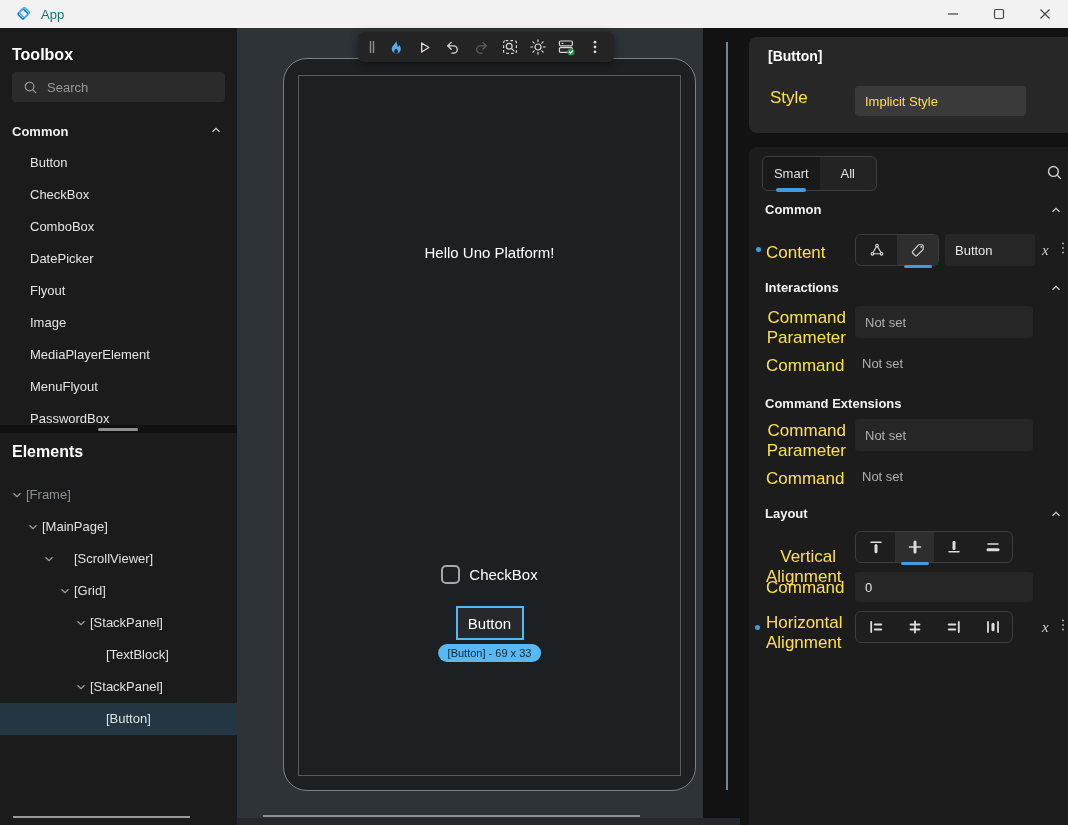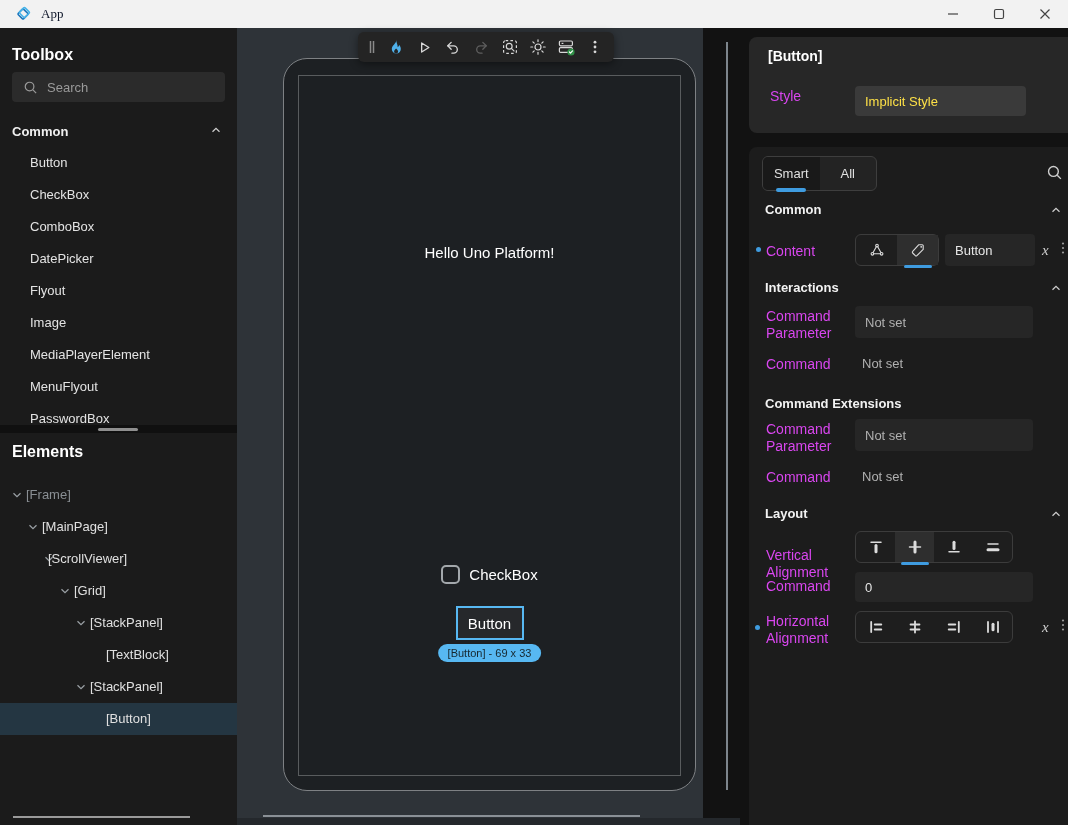--- a/index.html
+++ b/index.html
@@ -3,21 +3,21 @@
 <meta charset="utf-8">
 <style>
   * { margin:0; padding:0; box-sizing:border-box; }
   html,body { width:1068px; height:825px; }
   body { font-family:"Liberation Sans", sans-serif; background:#121212; overflow:hidden; }
   .root { position:relative; width:1068px; height:825px; overflow:hidden; }
 
   
   .titlebar { position:absolute; left:0; top:0; width:1068px; height:28px; background:#f2f2f2; display:flex; align-items:center; }
   .titlebar .logo { margin-left:14px; width:18px; height:18px; display:inline-flex; }
-  .titlebar .title { margin-left:9px; font-size:13px; color:#0f172a;font-family:Liberation Serif, serif; }
+  .titlebar .title { margin-left:9px; font-size:13px; color:#0f766e; }
   .wincontrols { position:absolute; right:0; top:0; height:28px; display:flex; }
   .winbtn { width:46px; height:28px; display:flex; align-items:center; justify-content:center; color:#444; cursor:default; }
 
   
   .left { position:absolute; left:0; top:28px; width:257px; height:797px; background:#1b1b1b; }
   .panel-title { position:absolute; left:12px; font-size:16px; font-weight:bold; color:#fff; }
   .searchbox { position:absolute; left:12px; top:44px; width:213px; height:30px; background:#2b2b2b; border-radius:4px; display:flex; align-items:center; padding-left:11px; }
   .searchbox svg { flex:0 0 auto; }
   .searchbox input { background:transparent; border:none; outline:none; color:#e0e0e0; font-size:13px; margin-left:9px; width:160px; font-family:"Liberation Sans",sans-serif; }
   .searchbox input::placeholder { color:#9a9a9a; }
@@ -53,21 +53,21 @@
   .vscroll { position:absolute; left:489px; top:14px; width:2px; height:748px; background:#7d858c; }
   .cv-hscroll { position:absolute; left:26px; top:787px; width:377px; height:2px; background:#8a9096; }
   .bottomband { position:absolute; left:0; top:790px; width:503px; height:7px; background:#24282c; }
 
   
   .right { position:absolute; left:740px; top:28px; width:328px; height:797px; background:#121212; }
   .card { position:absolute; left:9px; width:319px; background:#1c1c1c; }
   .card.head { top:9px; height:96px; background:#272727; border-radius:8px 0 0 8px; }
   .card.props { top:119px; height:678px; border-radius:8px 0 0 0; }
   .ptitle { position:absolute; left:19px; top:11px; font-size:14px; font-weight:bold; color:#fff; }
-  .plabel { position:absolute; font-size:14px; color:#d946ef; line-height:1.2; }
+  .plabel { position:absolute; font-size:17px; color:#fde047; line-height:1.2;text-align:right; }
   .pinput { position:absolute; background:#262626; border:none; outline:none; border-radius:4px; color:#e6e6e6; font-size:13px; padding-left:10px; font-family:"Liberation Sans",sans-serif; }
   .pinput.light { background:#3a3a3a; color:#fde047; }
   .pinput.dim { color:#b0b0b0; }
   .tabs { position:absolute; left:13px; top:9px; width:115px; height:35px; border:1px solid #3e3e3e; border-radius:6px; background:#232323; display:flex; overflow:visible; }
   .tab { width:57px; height:33px; display:flex; align-items:center; justify-content:center; font-size:13px; color:#e0e0e0; cursor:default; position:relative; }
   .tab.active { background:#191919; border-radius:5px 0 0 5px; }
   .tab.active .underline { position:absolute; bottom:-2px; left:13px; width:30px; height:4px; border-radius:2px; background:#3f9ce0; }
   .iconbtn { position:absolute; color:#cfcfcf; cursor:default; }
   .sechead { position:absolute; left:16px; font-size:13px; font-weight:bold; color:#f2f2f2; }
   .dot { position:absolute; width:5px; height:5px; border-radius:50%; background:#3f9ce0; }
@@ -155,21 +155,21 @@
         <div class="trow">
           <span class="tchev" style="left:26px"><svg width="14" height="14" viewBox="0 0 16 16" fill="none">
                 <polyline points="4,6 8,10 12,6" stroke="#9aa0a5" stroke-width="1.4"></polyline>
               </svg></span>
           <span class="tlabel" style="left:42px">[MainPage]</span>
         </div>
         <div class="trow">
           <span class="tchev" style="left:42px"><svg width="14" height="14" viewBox="0 0 16 16" fill="none">
                 <polyline points="4,6 8,10 12,6" stroke="#9aa0a5" stroke-width="1.4"></polyline>
               </svg></span>
-          <span class="tlabel" style="left:48px">[ScrollViewer]</span>
+          <span class="tlabel" style="left:74px">[ScrollViewer]</span>
         </div>
         <div class="trow">
           <span class="tchev" style="left:58px"><svg width="14" height="14" viewBox="0 0 16 16" fill="none">
                 <polyline points="4,6 8,10 12,6" stroke="#9aa0a5" stroke-width="1.4"></polyline>
               </svg></span>
           <span class="tlabel" style="left:74px">[Grid]</span>
         </div>
         <div class="trow">
           <span class="tchev" style="left:74px"><svg width="14" height="14" viewBox="0 0 16 16" fill="none">
                 <polyline points="4,6 8,10 12,6" stroke="#9aa0a5" stroke-width="1.4"></polyline>

